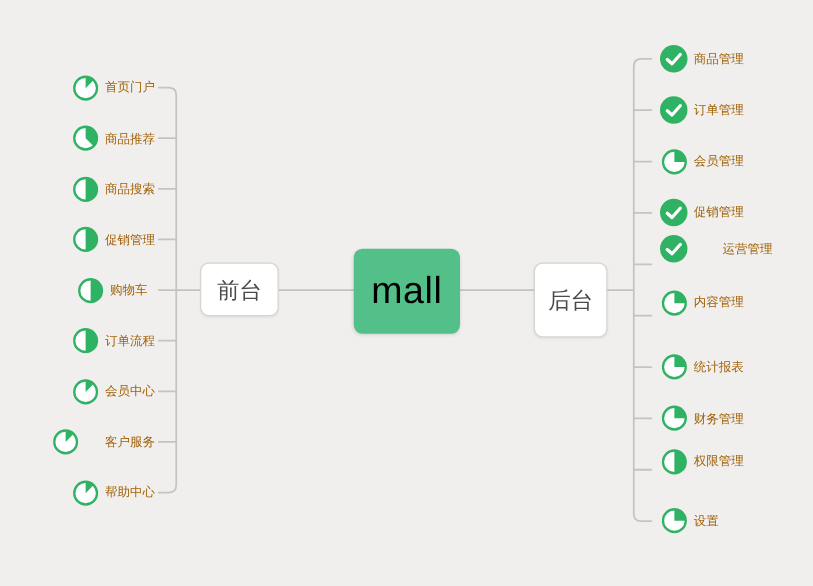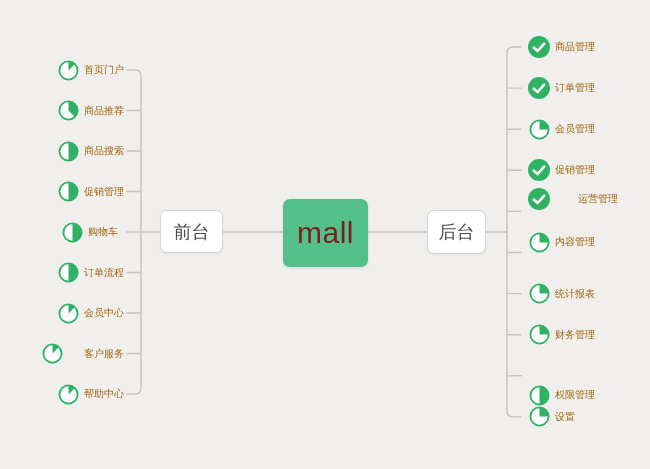--- a/index.html
+++ b/index.html
@@ -1,21 +1,21 @@
 <!DOCTYPE html>
 <html><head>
 <meta charset="utf-8">
 <style>
   html,body{margin:0;padding:0;}
   body{background:#f0efed;font-family:"Liberation Sans","DejaVu Sans",sans-serif;}
   #canvas{position:relative;width:650px;height:469px;background:#f0efed;overflow:hidden;}
   #connectors{position:absolute;left:0;top:0;width:650px;height:469px;}
   .node{position:absolute;display:flex;align-items:center;justify-content:center;
         box-sizing:border-box;border-radius:7px;cursor:default;}
-  .root-node{background:#53c08a;color:#7f1d1d;font-size:30px;letter-spacing:0.5px;
+  .root-node{background:#53c08a;color:#000000;font-size:30px;letter-spacing:0.5px;
         box-shadow:0 1px 3px rgba(0,0,0,0.12);}
   .branch-node{background:#ffffff;border:1px solid #d6d5d2;color:#4a4a4a;font-size:18px;
         box-shadow:0 1px 2px rgba(0,0,0,0.06);}
   .topic-item{position:absolute;display:flex;align-items:center;height:26px;white-space:nowrap;}
   .topic-item .icon-slot{display:flex;align-items:center;justify-content:center;}
   .topic-label{font-size:10px;color:#a16207;}
   .gap-l .icon-slot{margin-right:5px;}
   .gap-r .icon-slot{margin-right:4px;}
 </style>
 </head>
@@ -27,21 +27,21 @@
     </svg>
 
   <div class="node root-node" style="left:283px;top:199px;width:85px;height:68px;">
     <span>mall</span>
   </div>
 
   <div class="node branch-node" style="left:160px;top:210px;width:63px;height:43px;">
     <span>前台</span>
   </div>
 
-  <div class="node branch-node" style="left:427px;top:210px;width:59px;height:44px;">
+  <div class="node branch-node" style="left:427px;top:210px;width:59px;height:60px;">
     <span>后台</span>
   </div>
 
   <div id="items-layer">
       <div class="topic-item gap-l" style="top: 57px; right: 526px;">
         <span class="icon-slot" style="width: 21px;">
           <svg width="21" height="21" viewBox="0 0 24 24">
             <circle cx="12" cy="12" r="10.4" fill="#ffffff" stroke="#2fb263" stroke-width="2.1"></circle>
             <path d="M12 12 L12 1.6 A10.4 10.4 0 0 1 19.35 4.65 Z" fill="#2fb263"></path>
           </svg>
@@ -185,21 +185,21 @@
       </div>
       <div class="topic-item gap-r" style="top: 321.7px; left: 527px;">
         <span class="icon-slot" style="width: 24px;">
           <svg width="21" height="21" viewBox="0 0 24 24">
             <circle cx="12" cy="12" r="10.4" fill="#ffffff" stroke="#2fb263" stroke-width="2.1"></circle>
             <path d="M12 12 L12 1.6 A10.4 10.4 0 0 1 22.40 12.00 Z" fill="#2fb263"></path>
           </svg>
         </span>
         <span class="topic-label">财务管理</span>
       </div>
-      <div class="topic-item gap-r" style="top: 382px; left: 527px; font-family: Liberation Serif, serif;">
+      <div class="topic-item gap-r" style="top: 356px; left: 527px; font-family: Liberation Serif, serif;">
         <span class="icon-slot" style="width: 24px;">
           <svg width="21" height="21" viewBox="0 0 24 24">
             <circle cx="12" cy="12" r="10.4" fill="#ffffff" stroke="#2fb263" stroke-width="2.1"></circle>
             <path d="M12 12 L12 1.6 A10.4 10.4 0 0 1 12.00 22.40 Z" fill="#2fb263"></path>
           </svg>
         </span>
         <span class="topic-label">权限管理</span>
       </div>
       <div class="topic-item gap-r" style="top: 403.9px; left: 527px;">
         <span class="icon-slot" style="width: 24px;">

